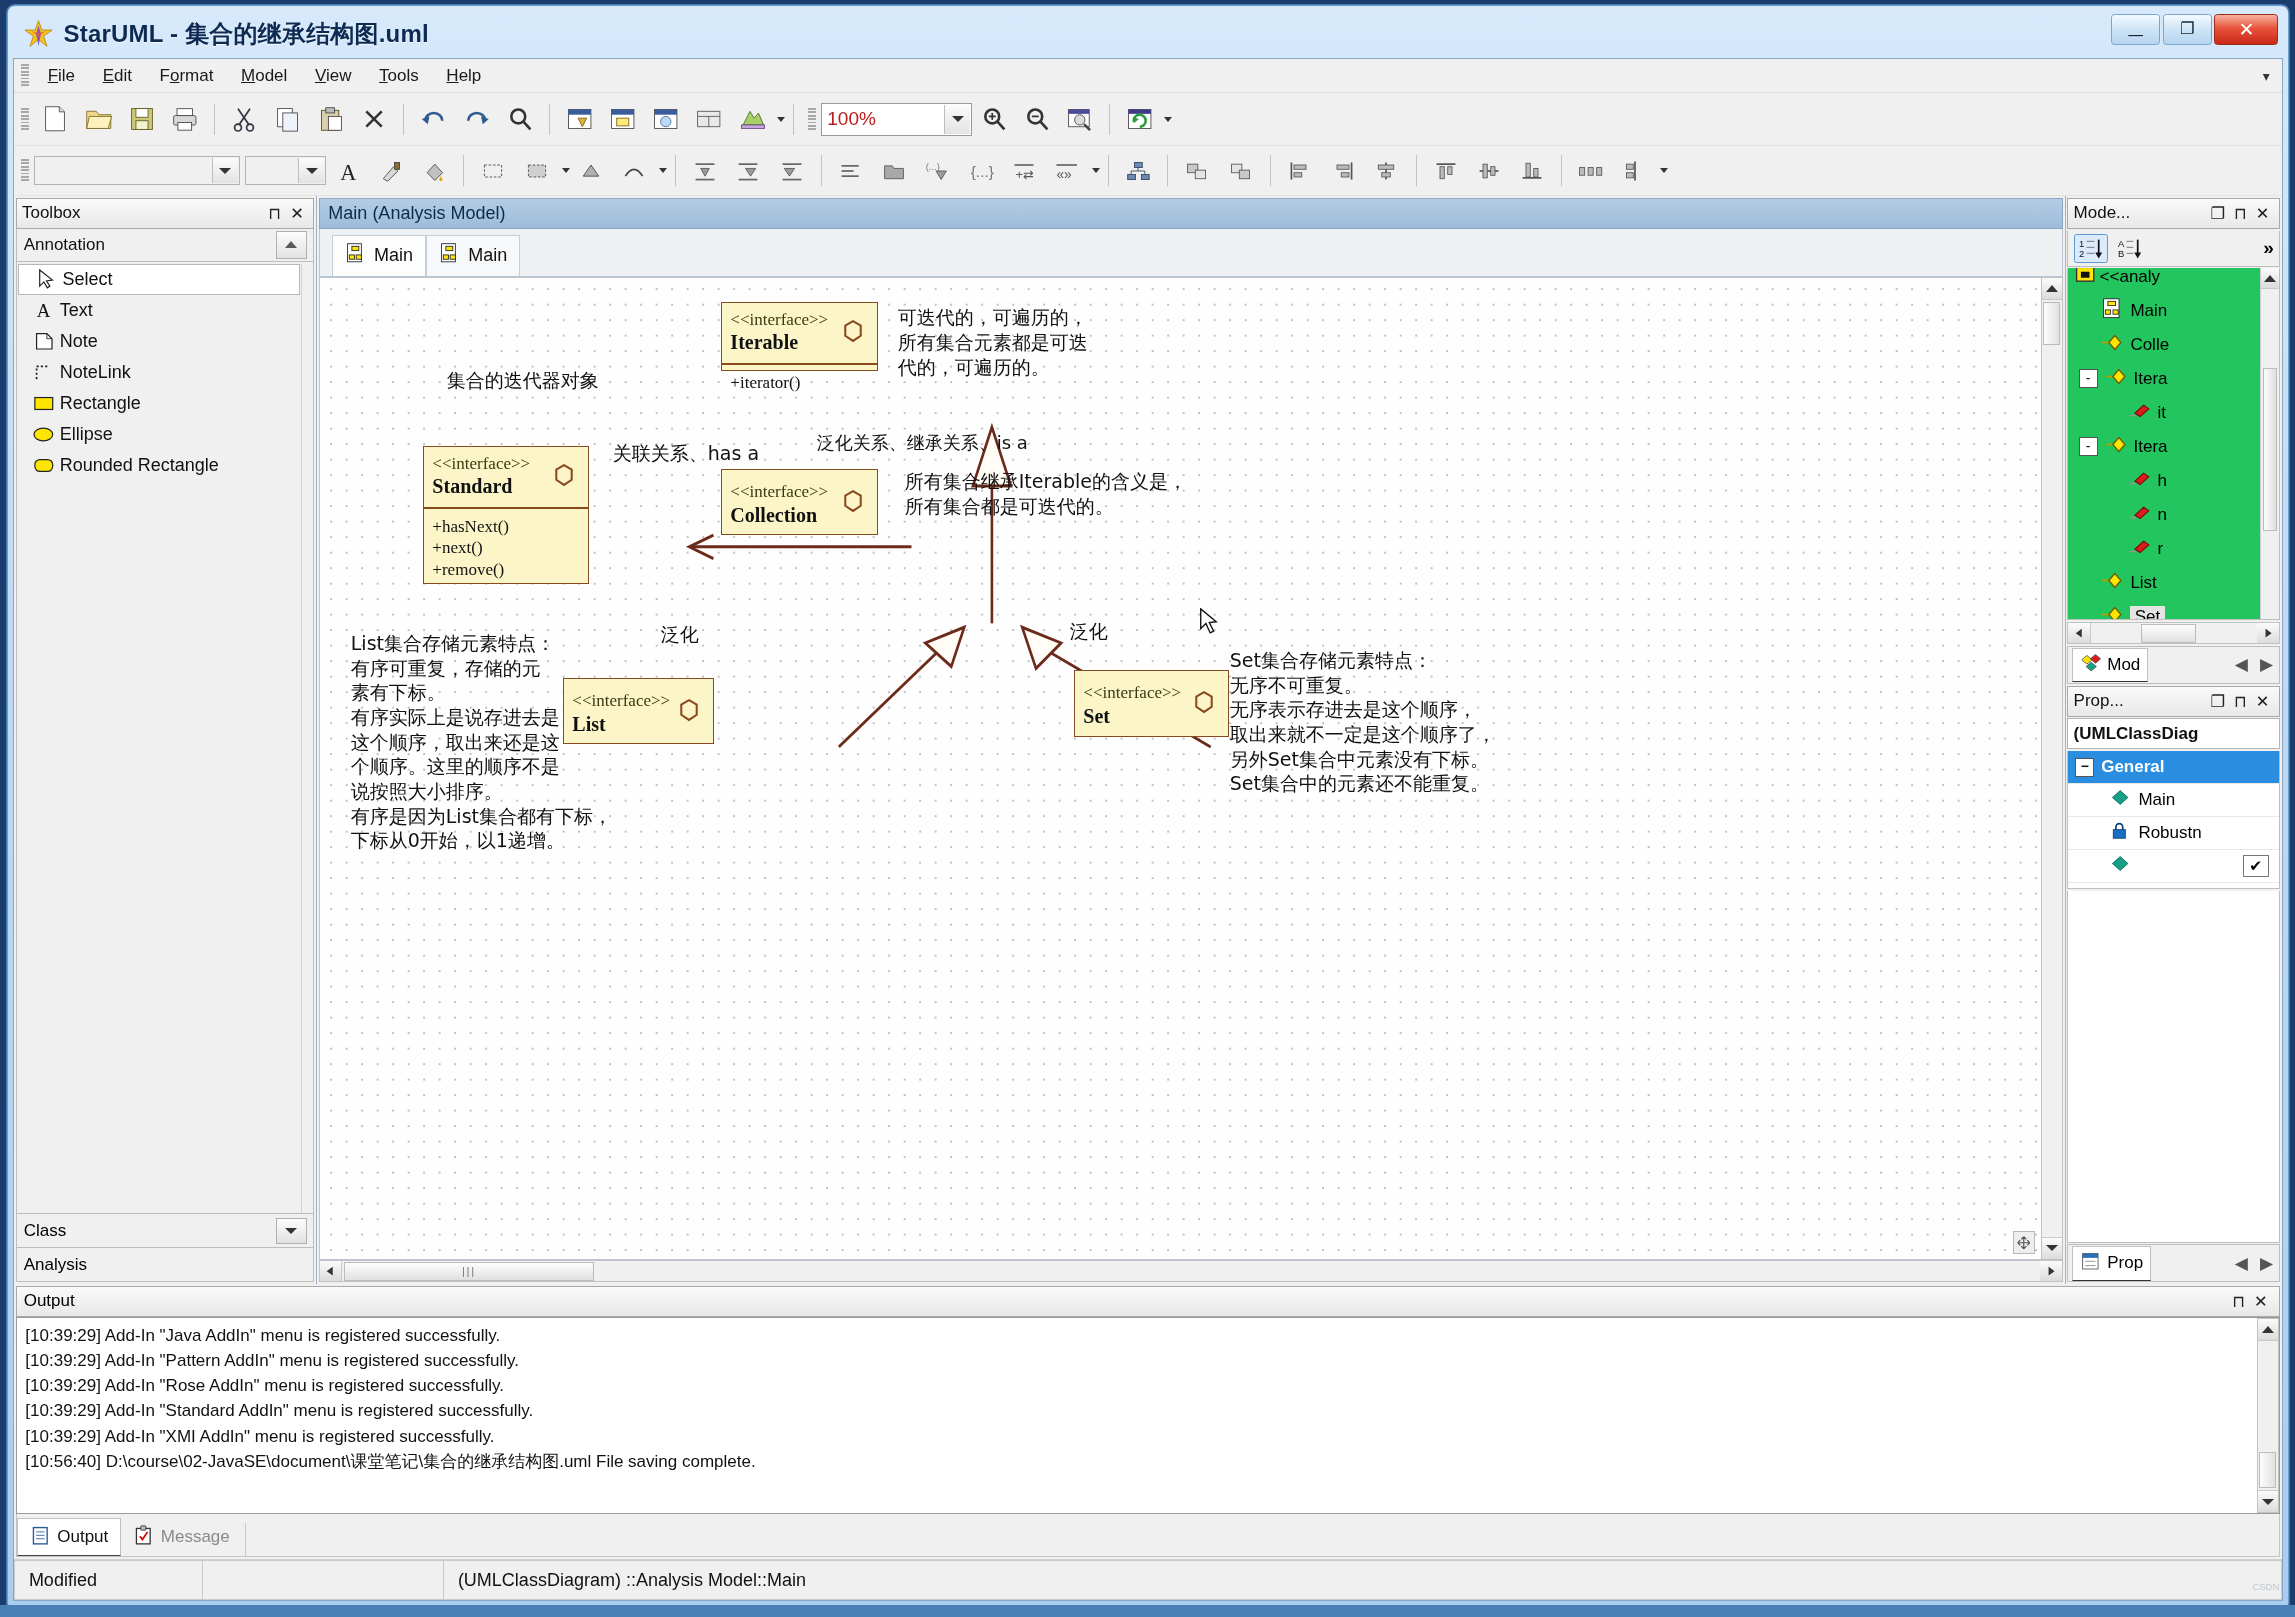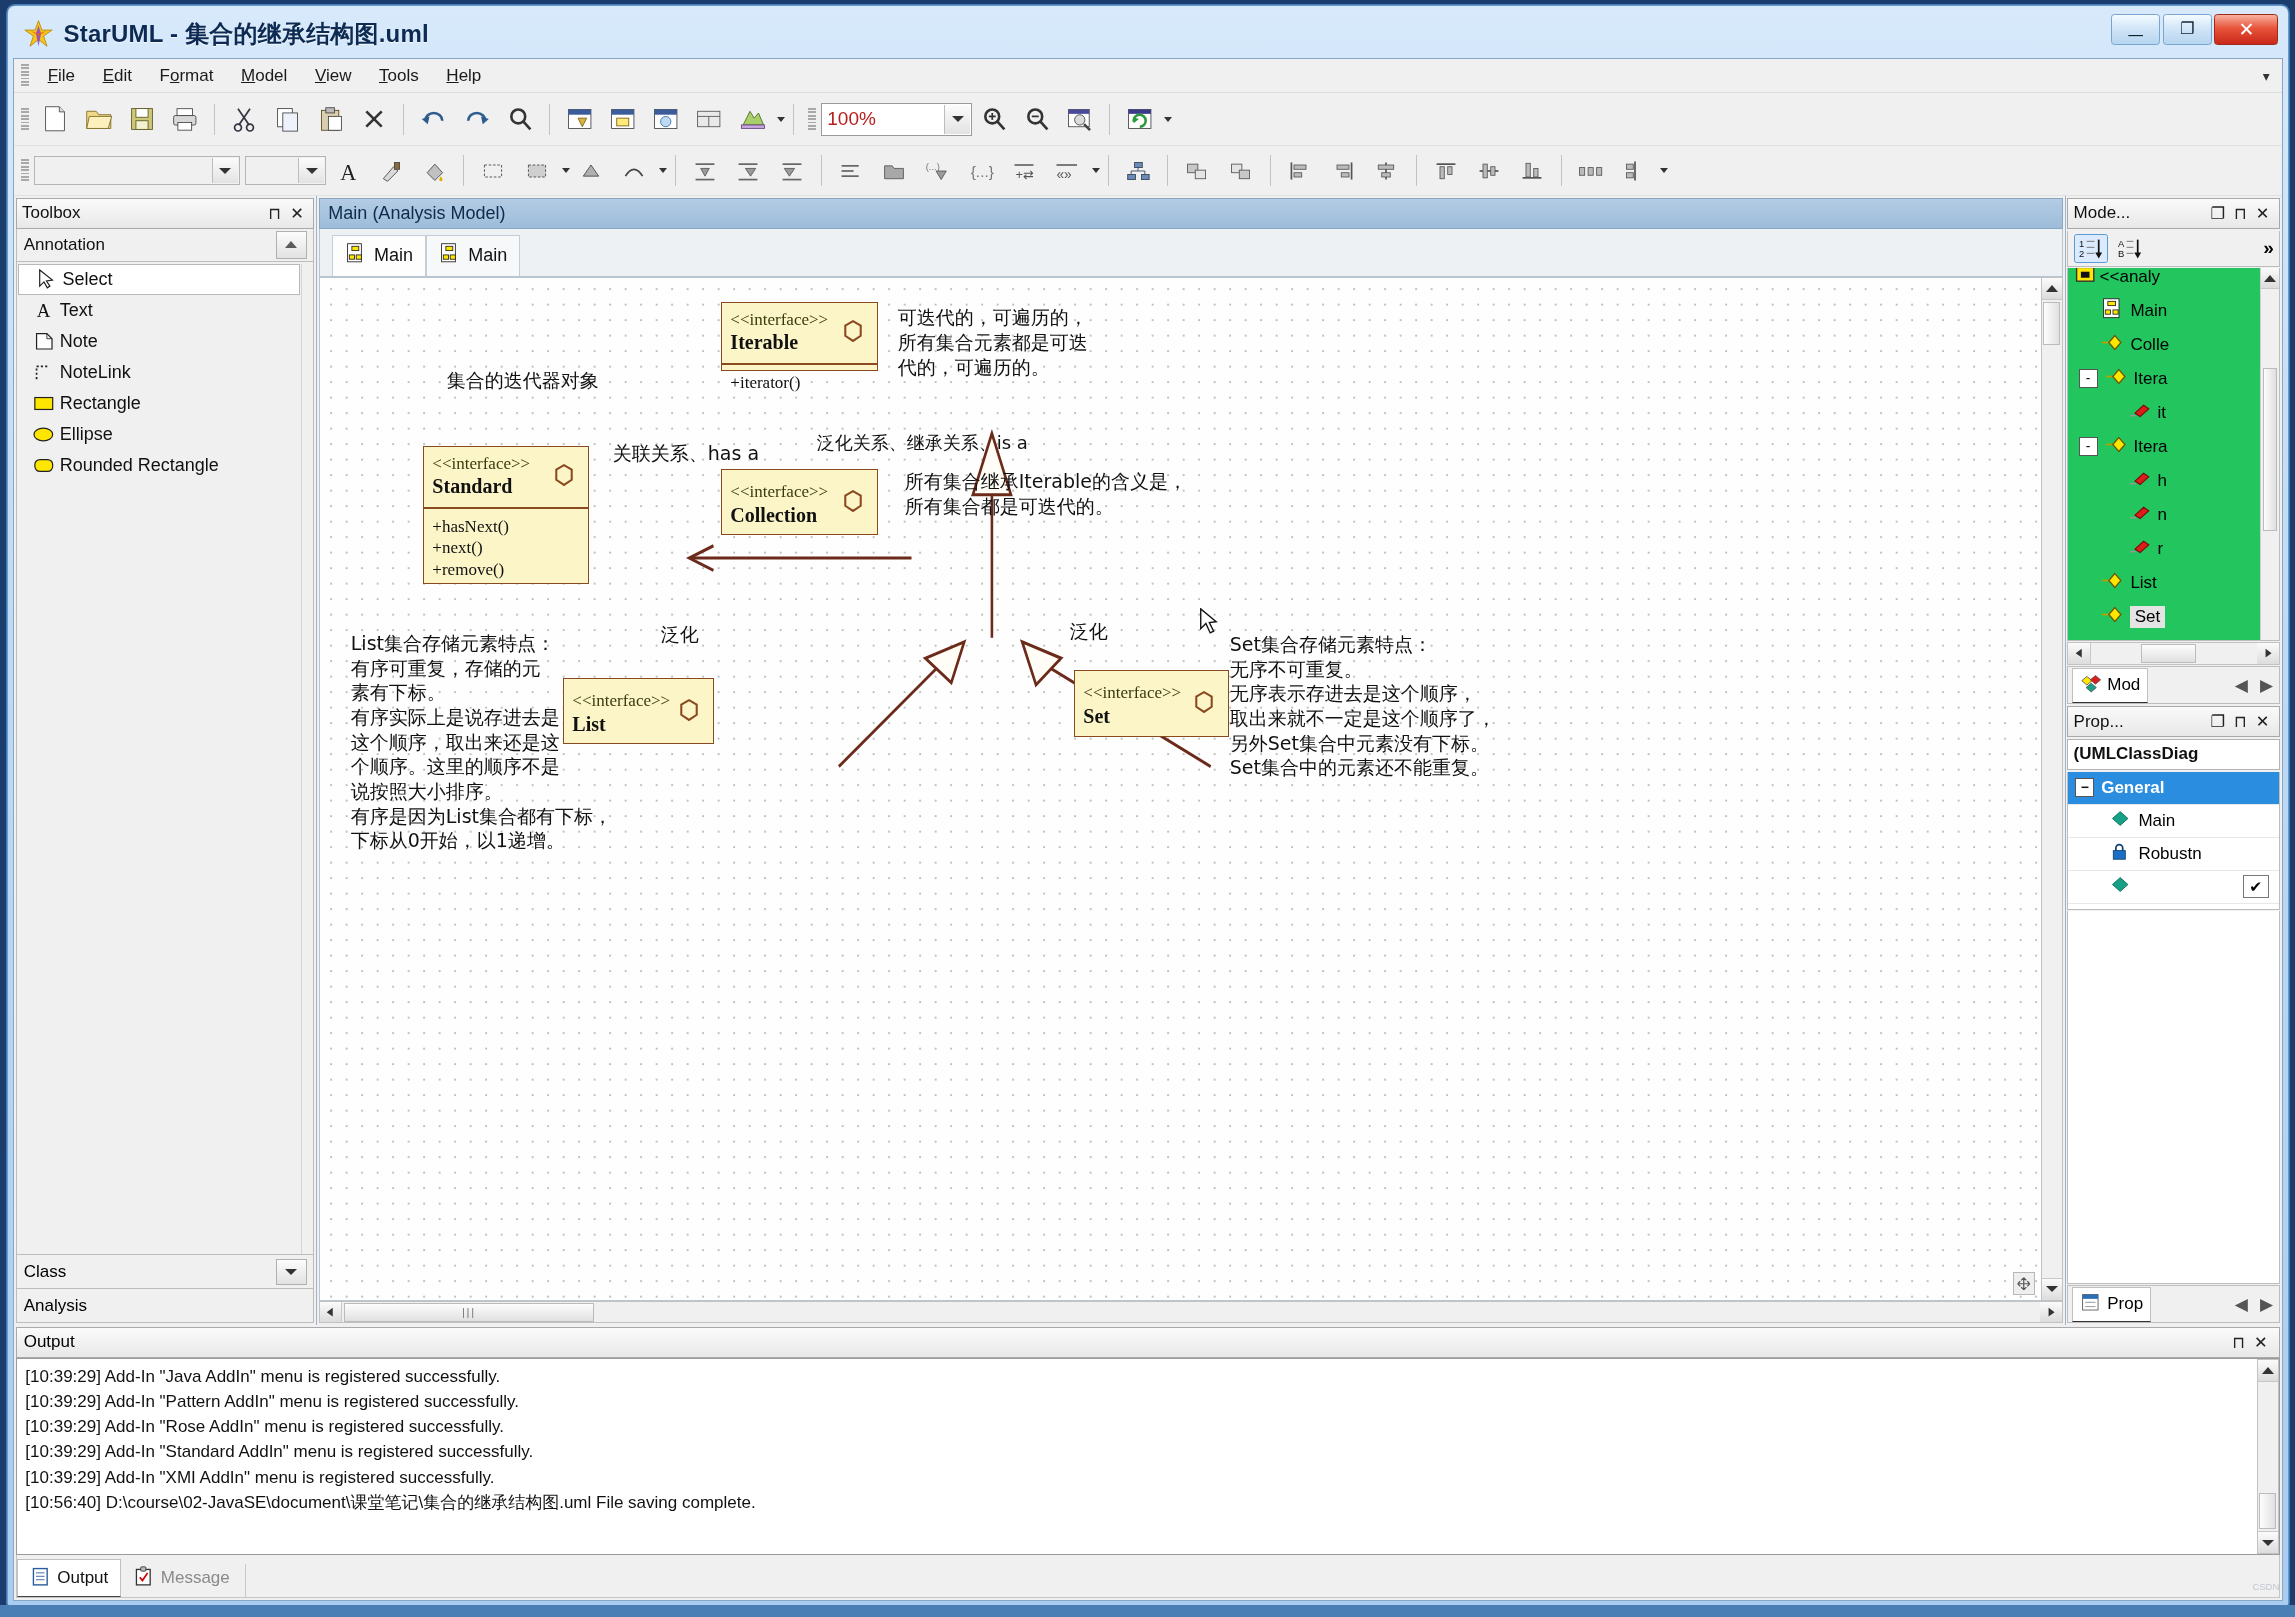--- a/index.html
+++ b/index.html
@@ -771,21 +771,21 @@
             <div class="cn-label" style="left:750px; top:341px;">泛化</div>
             <div class="cn-label" style="left:31px; top:353px;">List集合存储元素特点：
 有序可重复，存储的元
 素有下标。
 有序实际上是说存进去是
 这个顺序，取出来还是这
 个顺序。这里的顺序不是
 说按照大小排序。
 有序是因为List集合都有下标，
 下标从0开始，以1递增。</div>
-            <div class="cn-label" style="left:910px; top:354px;">Set集合存储元素特点：
+            <div class="cn-label" style="left:910px; top:370px;">Set集合存储元素特点：
 无序不可重复。
 无序表示存进去是这个顺序，
 取出来就不一定是这个顺序了，
 另外Set集合中元素没有下标。
 Set集合中的元素还不能重复。</div>
 
             <div style="position:absolute; left:879px; top:330px;">
               <svg width="22.4" height="27.5" viewBox="0 0 26 32">
                   <polygon points="2,1 2,24 8,18 13,29 17,27 12,17 20,16" fill="#fff" stroke="#111" stroke-width="1.6"></polygon>
                 </svg>
@@ -1094,17 +1094,22 @@
                 <rect x="4" y="4" width="16" height="18" fill="#fff" stroke="#333" stroke-width="1.5"></rect>
                 <rect x="9" y="1" width="6" height="5" rx="1" fill="#bbb" stroke="#333"></rect>
                 <polyline points="8,13 11,17 17,8" fill="none" stroke="#c00" stroke-width="2"></polyline>
               </svg></span>
           <span>Message</span>
         </div>
         <div style="flex:1;border-left:0.9px solid #c8c8c8;margin-left:3.4px;height:33px"></div>
       </div>
     </div>
 
+    <div class="statusbar">
+      <div class="st-cell" style="width:189px;border-left:0.9px solid #c9c9c9">Modified</div>
+      <div class="st-cell" style="width:241px"></div>
+      <div class="st-cell" style="flex:1">(UMLClassDiagram) ::Analysis Model::Main</div>
+    </div>
   </div>
   <div class="wm">CSDN</div>
 </div>
 <div class="bottom-strip"></div>
 
 
 </body></html>

